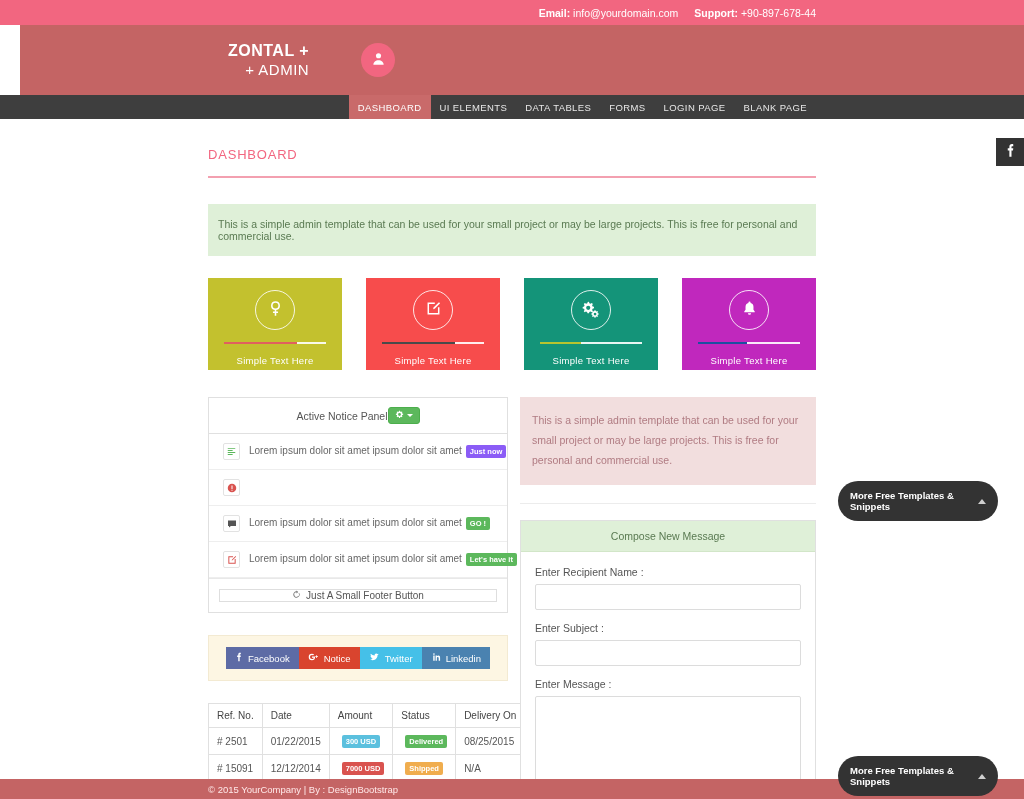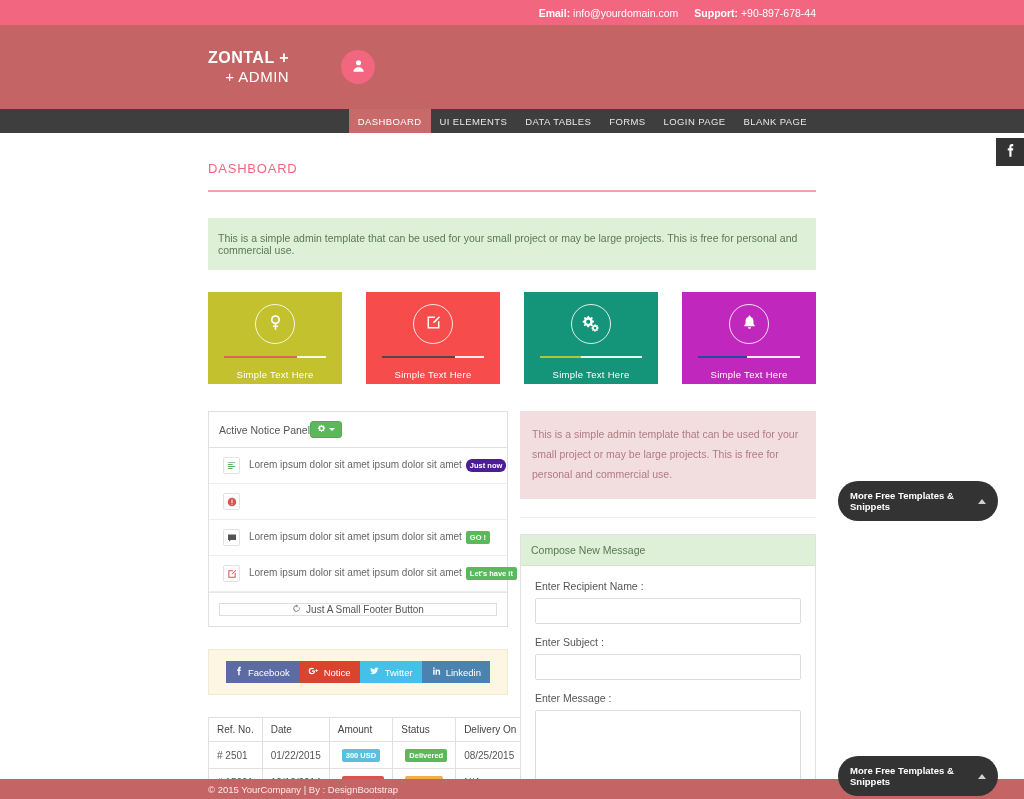--- a/index.html
+++ b/index.html
@@ -22,25 +22,26 @@
     justify-content: flex-end;
     padding-right: 208px;
     color: #ffffff;
     font-size: 10.5px;
   }
   .topbar .seg { margin-left: 16px; white-space: nowrap; }
   .topbar .lbl { font-weight: bold; }
 
   
   .header {
-    height: 84px;
+    height: 70px;
     background: #c46464;
     display: flex;
     align-items: center;
     padding-left: 208px;
+    margin-left: 20px;
   }
   .logo { color: #fff; line-height: 1.15; }
   .logo .l1 { font-size: 16px; font-weight: bold; letter-spacing: .5px; }
   .logo .l2 { font-size: 15px; font-weight: normal; text-align: right; letter-spacing: .5px; }
   .avatar-circle {
     width: 34px; height: 34px; border-radius: 50%;
     background: #f26680; margin-left: 52px;
     display: flex; align-items: center; justify-content: center;
   }
   .avatar-circle svg { fill: #ffffff; }
@@ -107,21 +108,21 @@
   
   .cols { display: flex; gap: 12px; align-items: flex-start; }
   .col-left { width: 300px; }
   .col-right { width: 300px; }
 
   .panel { border: 1px solid #e0e0e0; background: #fff; margin-bottom: 22px; }
   .panel-head {
     padding: 9px 10px;
     font-size: 10.5px;
     border-bottom: 1px solid #e0e0e0;
-    display: flex; align-items: center; justify-content: flex-start;
+    display: flex; align-items: center; justify-content: center;
     color: #555;
   }
   .panel-head.green { background: #dff0d8; border-bottom-color: #d2e6c8; color: #5a7a52; }
   .gear-btn {
     background: #5cb85c; border: 1px solid #4cae4c; border-radius: 3px;
     padding: 2px 6px; color: #fff; font-size: 9px;
     display: flex; align-items: center; gap: 3px;
   }
   .gear-btn svg { fill: #ffffff; }
   .caret-down {
@@ -351,21 +352,21 @@
           </span>
         </div>
 
         <div class="notice-row">
           <span class="notice-icon">
             <svg width="9" height="9" viewBox="0 0 24 24" id="ni0" style="fill: rgb(92, 184, 92);">
                 <path d="M2 3h20v2.6H2zm0 5.2h13v2.6H2zm0 5.2h20V16H2zm0 5.2h13V21H2z"></path>
               </svg>
           </span>
           <span class="notice-text">
-            <span>Lorem ipsum dolor sit amet ipsum dolor sit amet</span><span class="badge" id="nb0" style="background: #4c1d95; border-radius: 6px;">Just now</span>
+            <span>Lorem ipsum dolor sit amet ipsum dolor sit amet</span><span class="badge" id="nb0" style="background: #8b5cf6;">Just now</span>
           </span>
         </div>
 
         <div class="notice-row">
           <span class="notice-icon">
             <svg width="10" height="10" viewBox="0 0 24 24" id="ni1" style="fill: rgb(217, 83, 79);">
                 <path d="M12 1.8a10.2 10.2 0 100 20.4 10.2 10.2 0 000-20.4zm-1.2 4.4h2.4v8h-2.4zm0 9.8h2.4v2.4h-2.4z"></path>
               </svg>
           </span>
         </div>

